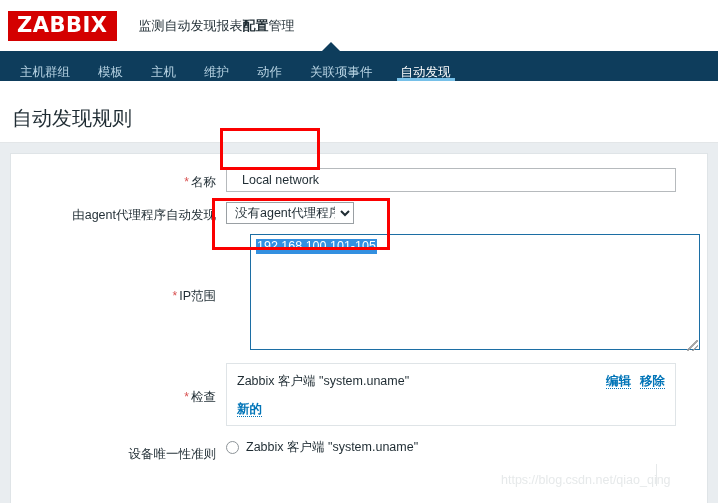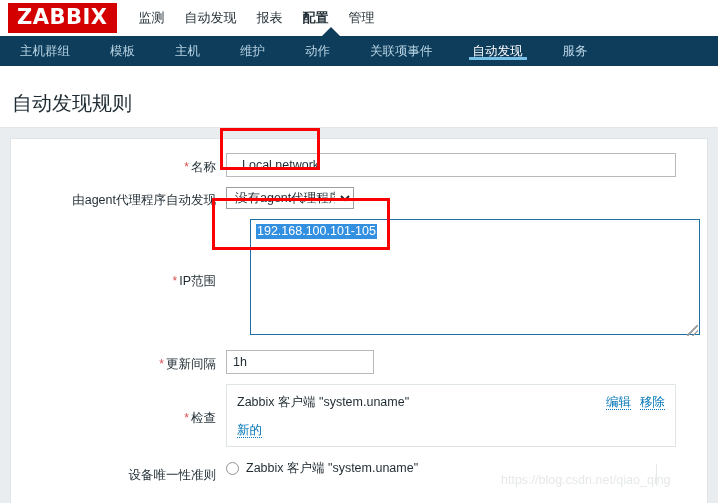--- a/index.html
+++ b/index.html
@@ -13,21 +13,21 @@
   body {
     font-family: "Liberation Sans", "DejaVu Sans", sans-serif;
     background: #ffffff;
     font-size: 12px;
     color: #1f2c33;
     position: relative;
   }
 
   
   #topbar {
-    height: 36px;
+    height: 51px;
     background: #ffffff;
     display: flex;
     align-items: center;
     position: relative;
   }
 
   #logo {
     background: #d40000;
     color: #ffffff;
     font-family: "DejaVu Sans", sans-serif;
@@ -37,21 +37,20 @@
     line-height: 1;
     padding: 4px 9px 5px 9px;
     margin-left: 8px;
     margin-right: 22px;
     user-select: none;
   }
 
   .topmenu {
     display: flex;
     align-items: center;
-    gap: 20px;
     height: 38px;
   }
 
   .topmenu-item {
     font-size: 13px;
     color: #1f2c33;
     line-height: 38px;
     cursor: pointer;
     white-space: nowrap;
   }
@@ -70,23 +69,23 @@
     border-left: 9px solid transparent;
     border-right: 9px solid transparent;
     border-bottom: 9px solid #0e3d5c;
   }
 
   
   #subnav {
     height: 30px;
     background: #0e3d5c;
     display: flex;
-    align-items: center;
+    align-items: flex-end;
     padding-left: 8px;
-    gap: 16px;
+    gap: 4px;
   }
 
   .subnav-item {
     color: #b8d4e4;
     font-size: 12.5px;
     padding: 0 12px;
     display: flex;
     align-items: center;
     cursor: pointer;
     position: relative;
@@ -237,20 +236,21 @@
     font-size: 12.5px;
     margin-bottom: 12px;
   }
   .check-actions { display: flex; gap: 9px; }
   .lnk {
     color: #0275b8;
     cursor: pointer;
     font-size: 12.5px;
     border-bottom: 1px dotted #0275b8;
     line-height: 14px;
+    font-weight: bold;
   }
 
   
   .radio-line {
     display: flex;
     align-items: center;
     gap: 7px;
     margin-bottom: 9px;
     font-size: 12.5px;
   }
@@ -322,21 +322,20 @@
 </div>
 
 <div id="subnav">
   <div class="subnav-item">主机群组</div>
   <div class="subnav-item">模板</div>
   <div class="subnav-item">主机</div>
   <div class="subnav-item">维护</div>
   <div class="subnav-item">动作</div>
   <div class="subnav-item">关联项事件</div>
   <div class="subnav-item active">自动发现</div>
-  <div class="subnav-item">服务</div>
 </div>
 
 <div id="page-header">
   <div id="page-title">自动发现规则</div>
 </div>
 
 <div id="content-area">
   <div id="form-panel">
 
     <div class="form-row">
@@ -359,26 +358,20 @@
       <div class="form-label"><span class="req">*</span><span>IP范围</span></div>
       <div class="form-field">
         <div id="iprange-wrap">
           <textarea id="iprange-textarea" style=""></textarea>
           <div id="iprange-sel">192.168.100.101-105</div>
           <div id="resize-grip"></div>
         </div>
       </div>
     </div>
 
-    <div class="form-row" style="margin-top:12px;">
-      <div class="form-label"><span class="req">*</span><span>更新间隔</span></div>
-      <div class="form-field">
-        <input id="delay-input" type="text" value="1h" style="">
-      </div>
-    </div>
 
     <div class="form-row" style="margin-top:2px;">
       <div class="form-label"><span class="req">*</span><span>检查</span></div>
       <div class="form-field">
         <div id="checks-box">
           <div class="checks-line">
             <span>Zabbix 客户端 "system.uname"</span>
             <span class="check-actions">
               <span class="lnk">编辑</span>
               <span class="lnk">移除</span>

